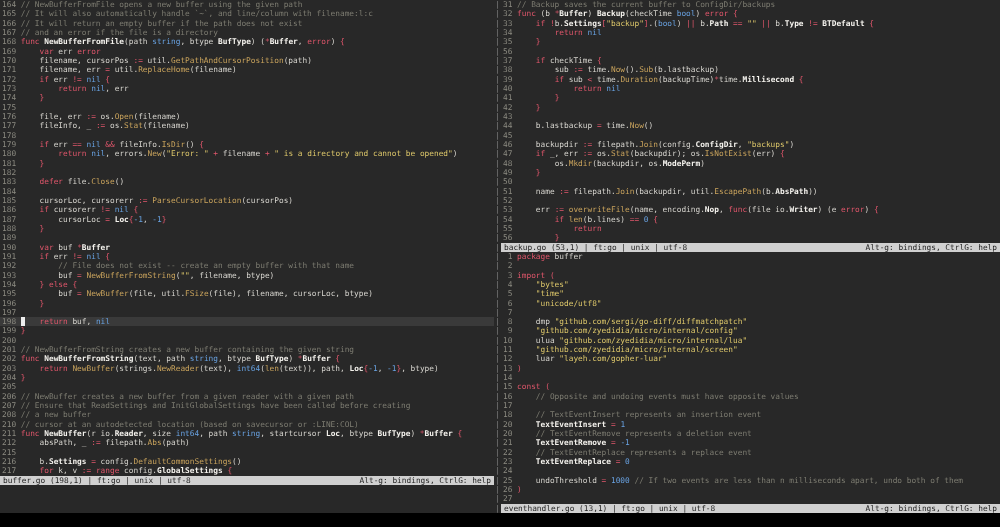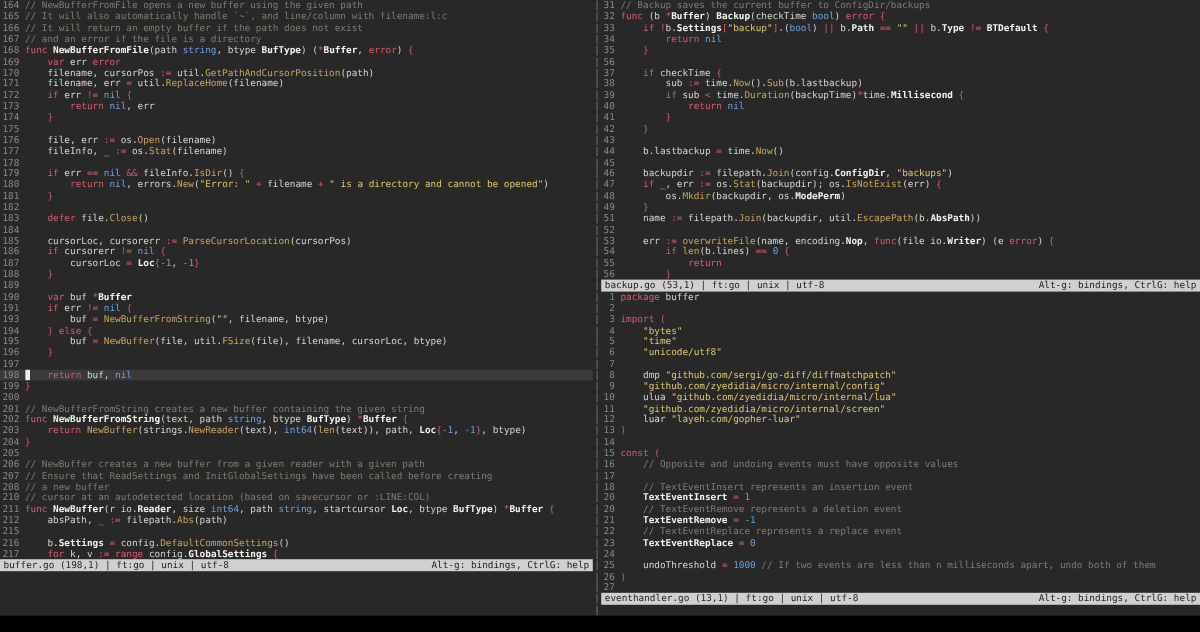--- a/index.html
+++ b/index.html
@@ -1,20 +1,20 @@
 <!DOCTYPE html>
 <html style="--rh: 9.33px; --c-bg: #282828; --c-curline: #3a3a3a; --c-text: #d6d4ce; --c-bright: #f5f3ee; --c-kw: #e0566b; --c-num: #68a1e0; --c-string: #ddc76a; --c-call: #c9a35c; --c-comment: #7d7c71; --c-ln: #8b8a80; --c-sb: #d0d0d0; --c-sbt: #1e1e1e; --c-div: #808080; --c-cursor: #eeeeee; --c-cmd: #000000;"><head>
 <meta charset="utf-8">
 <style>
   html,body{margin:0;padding:0;background:#000;}
   .screen{
     width:1000px;height:527px;overflow:hidden;position:relative;
     display:flex;flex-direction:column;
     font-family:"DejaVu Sans Mono","Liberation Mono",monospace;
-    font-size:7.8px;background:#7f1d1d;
+    font-size:7.8px;background:#1d4ed8;
   }
   .workspace{display:flex;flex-direction:row;height:513.2px;background:var(--c-bg);}
   .pane{display:flex;flex-direction:column;min-width:0;}
   .pane-left{width:494px;}
   .divider{width:7px;text-align:center;color:var(--c-div);flex:none;}
   .divider .drow{height:var(--rh);line-height:var(--rh);}
   .rightcol{width:499px;display:flex;flex-direction:column;}
   .code{flex:none;}
   .row{display:flex;height:var(--rh);line-height:var(--rh);padding-left:2px;}
   .row.cur{background:var(--c-curline);justify-content:space-between;}
@@ -148,20 +148,24 @@
           </div>
           <div class="row">
             <span class="ln" style="width:3ch">190</span>
             <span class="tx">	<span class="k">var</span> buf <span class="k">*</span><span class="b">Buffer</span></span>
           </div>
           <div class="row">
             <span class="ln" style="width:3ch">191</span>
             <span class="tx">	<span class="k">if</span> err <span class="k">!=</span> <span class="n">nil</span> <span class="k">{</span></span>
           </div>
           <div class="row">
+            <span class="ln" style="width:3ch">192</span>
+            <span class="tx">		<span class="c">// File does not exist -- create an empty buffer with that name</span></span>
+          </div>
+          <div class="row">
             <span class="ln" style="width:3ch">193</span>
             <span class="tx">		buf <span class="k">=</span> <span class="f">NewBufferFromString</span>(<span class="s">""</span>, filename, btype)</span>
           </div>
           <div class="row">
             <span class="ln" style="width:3ch">194</span>
             <span class="tx">	<span class="k">}</span> <span class="k">else</span> <span class="k">{</span></span>
           </div>
           <div class="row">
             <span class="ln" style="width:3ch">195</span>
             <span class="tx">		buf <span class="k">=</span> <span class="f">NewBuffer</span>(file, util.<span class="f">FSize</span>(file), filename, cursorLoc, btype)</span>
@@ -378,20 +382,24 @@
               <span class="ln" style="width:2ch">47</span>
               <span class="tx">	<span class="k">if</span> _, err <span class="k">:=</span> os.<span class="f">Stat</span>(backupdir); os.<span class="f">IsNotExist</span>(err) <span class="k">{</span></span>
             </div>
             <div class="row">
               <span class="ln" style="width:2ch">48</span>
               <span class="tx">		os.<span class="f">Mkdir</span>(backupdir, os.<span class="b">ModePerm</span>)</span>
             </div>
             <div class="row">
               <span class="ln" style="width:2ch">49</span>
               <span class="tx">	<span class="k">}</span></span>
+            </div>
+            <div class="row">
+              <span class="ln" style="width:2ch">50</span>
+              <span class="tx"></span>
             </div>
             <div class="row">
               <span class="ln" style="width:2ch">51</span>
               <span class="tx">	name <span class="k">:=</span> filepath.<span class="f">Join</span>(backupdir, util.<span class="f">EscapePath</span>(b.<span class="b">AbsPath</span>))</span>
             </div>
             <div class="row">
               <span class="ln" style="width:2ch">52</span>
               <span class="tx"></span>
             </div>
             <div class="row">

